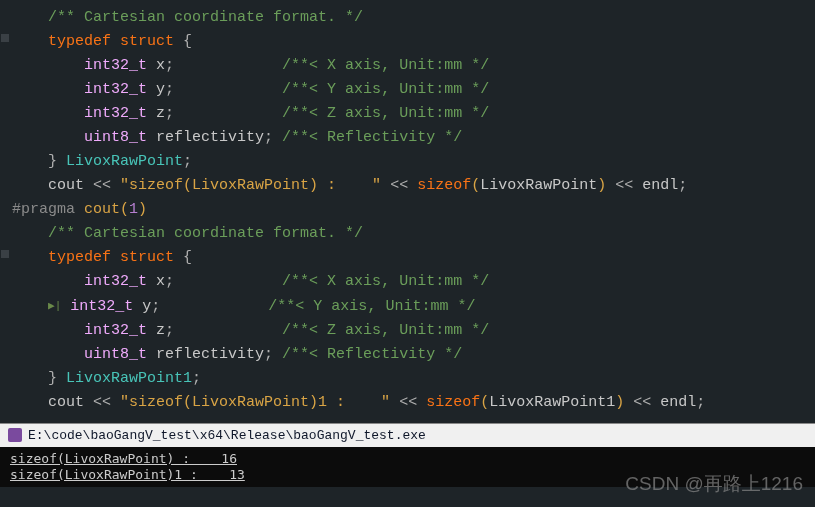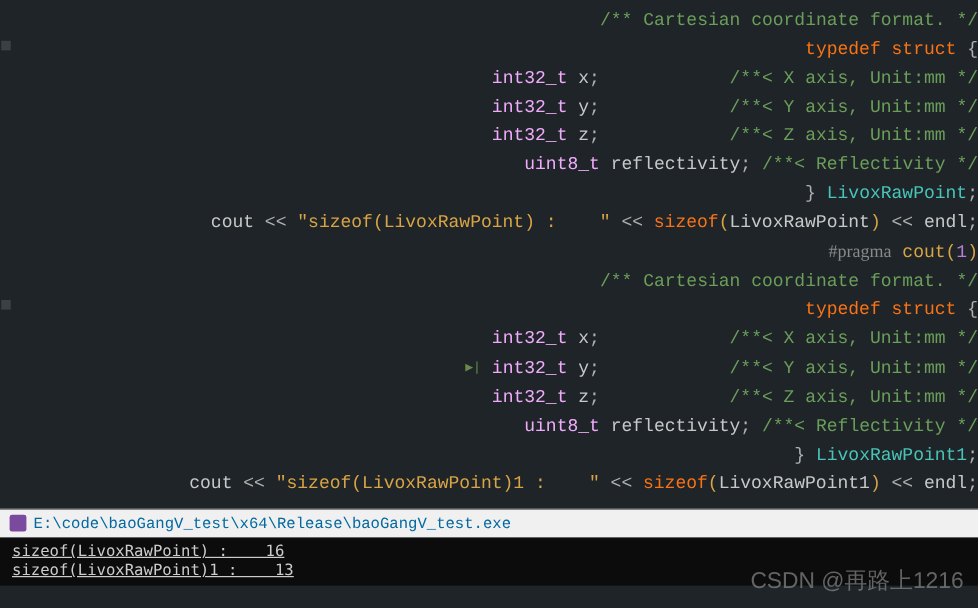--- a/index.html
+++ b/index.html
@@ -30,46 +30,45 @@
     .fold-indicator {
       position: absolute;
       left: 1px;
       width: 8px;
       height: 8px;
       background: #3a4045;
     }
     .code-area {
       padding-left: 12px;
       padding-top: 6px;
-      text-align: right;
     }
     .line {
       white-space: pre;
       position: relative;
     }
     .comment { color: #6b9e5a; }
     .keyword { color: #f97316; }
     .type { color: #f0abfc; }
     .func { color: #d9a445; }
     .string { color: #d9a445; }
     .paren { color: #d9a445; }
     .const { color: #b67fd1; }
     .ident { color: #48c4b8; }
     .op { color: #b0b0b0; }
     .text { color: #c8c8c8; }
-    .preproc { color: #8a8a8a; font-family: Liberation Serif, serif; }
+    .preproc { color: #8a8a8a; }
     .marker {
       display: inline-block;
       color: #6a8a4a;
       font-size: 11px;
       vertical-align: middle;
     }
     .console-header {
       background: #f0f0f0;
-      color: #0369a1;
+      color: #0f172a;
       padding: 4px 8px;
       font-size: 13px;
       display: flex;
       align-items: center;
       gap: 6px;
       border-top: 1px solid #888;
     }
     .console-icon {
       width: 14px;
       height: 14px;

